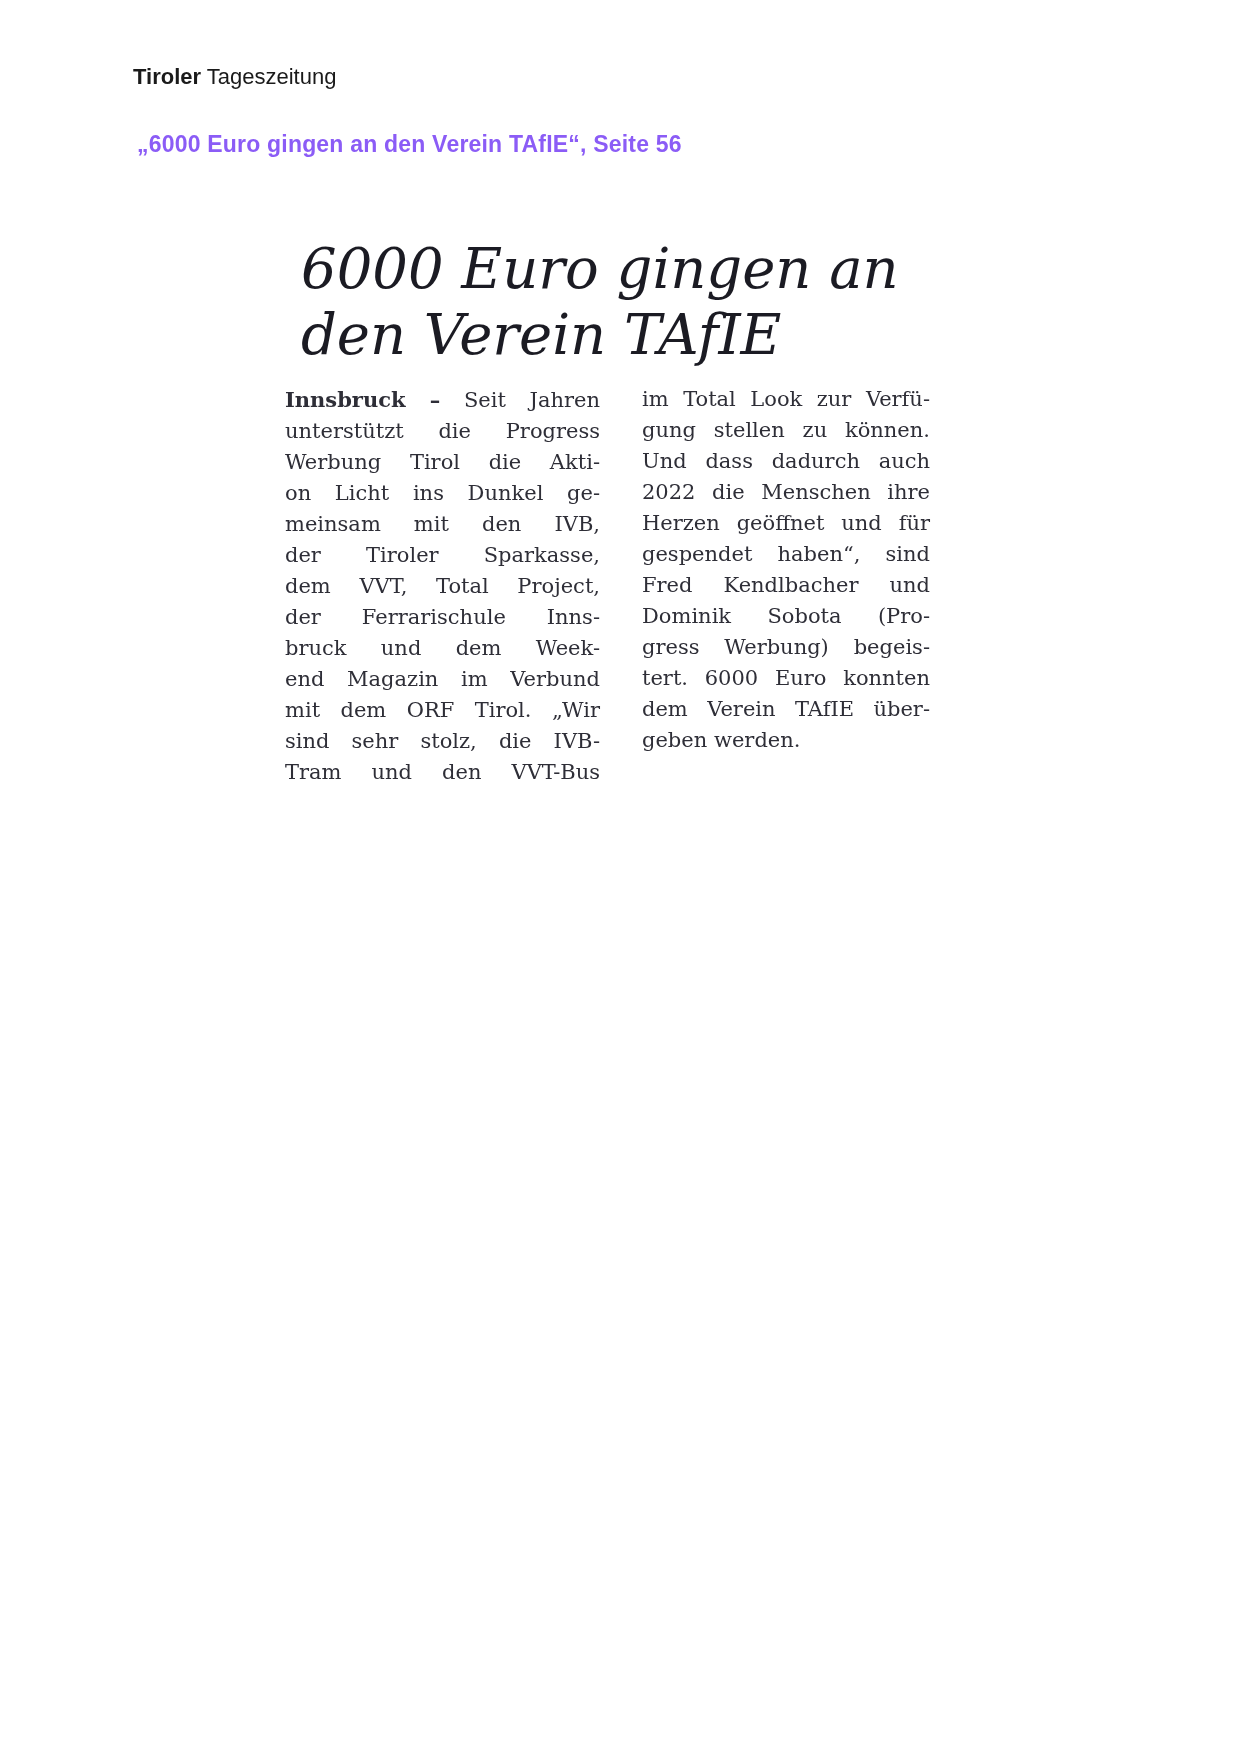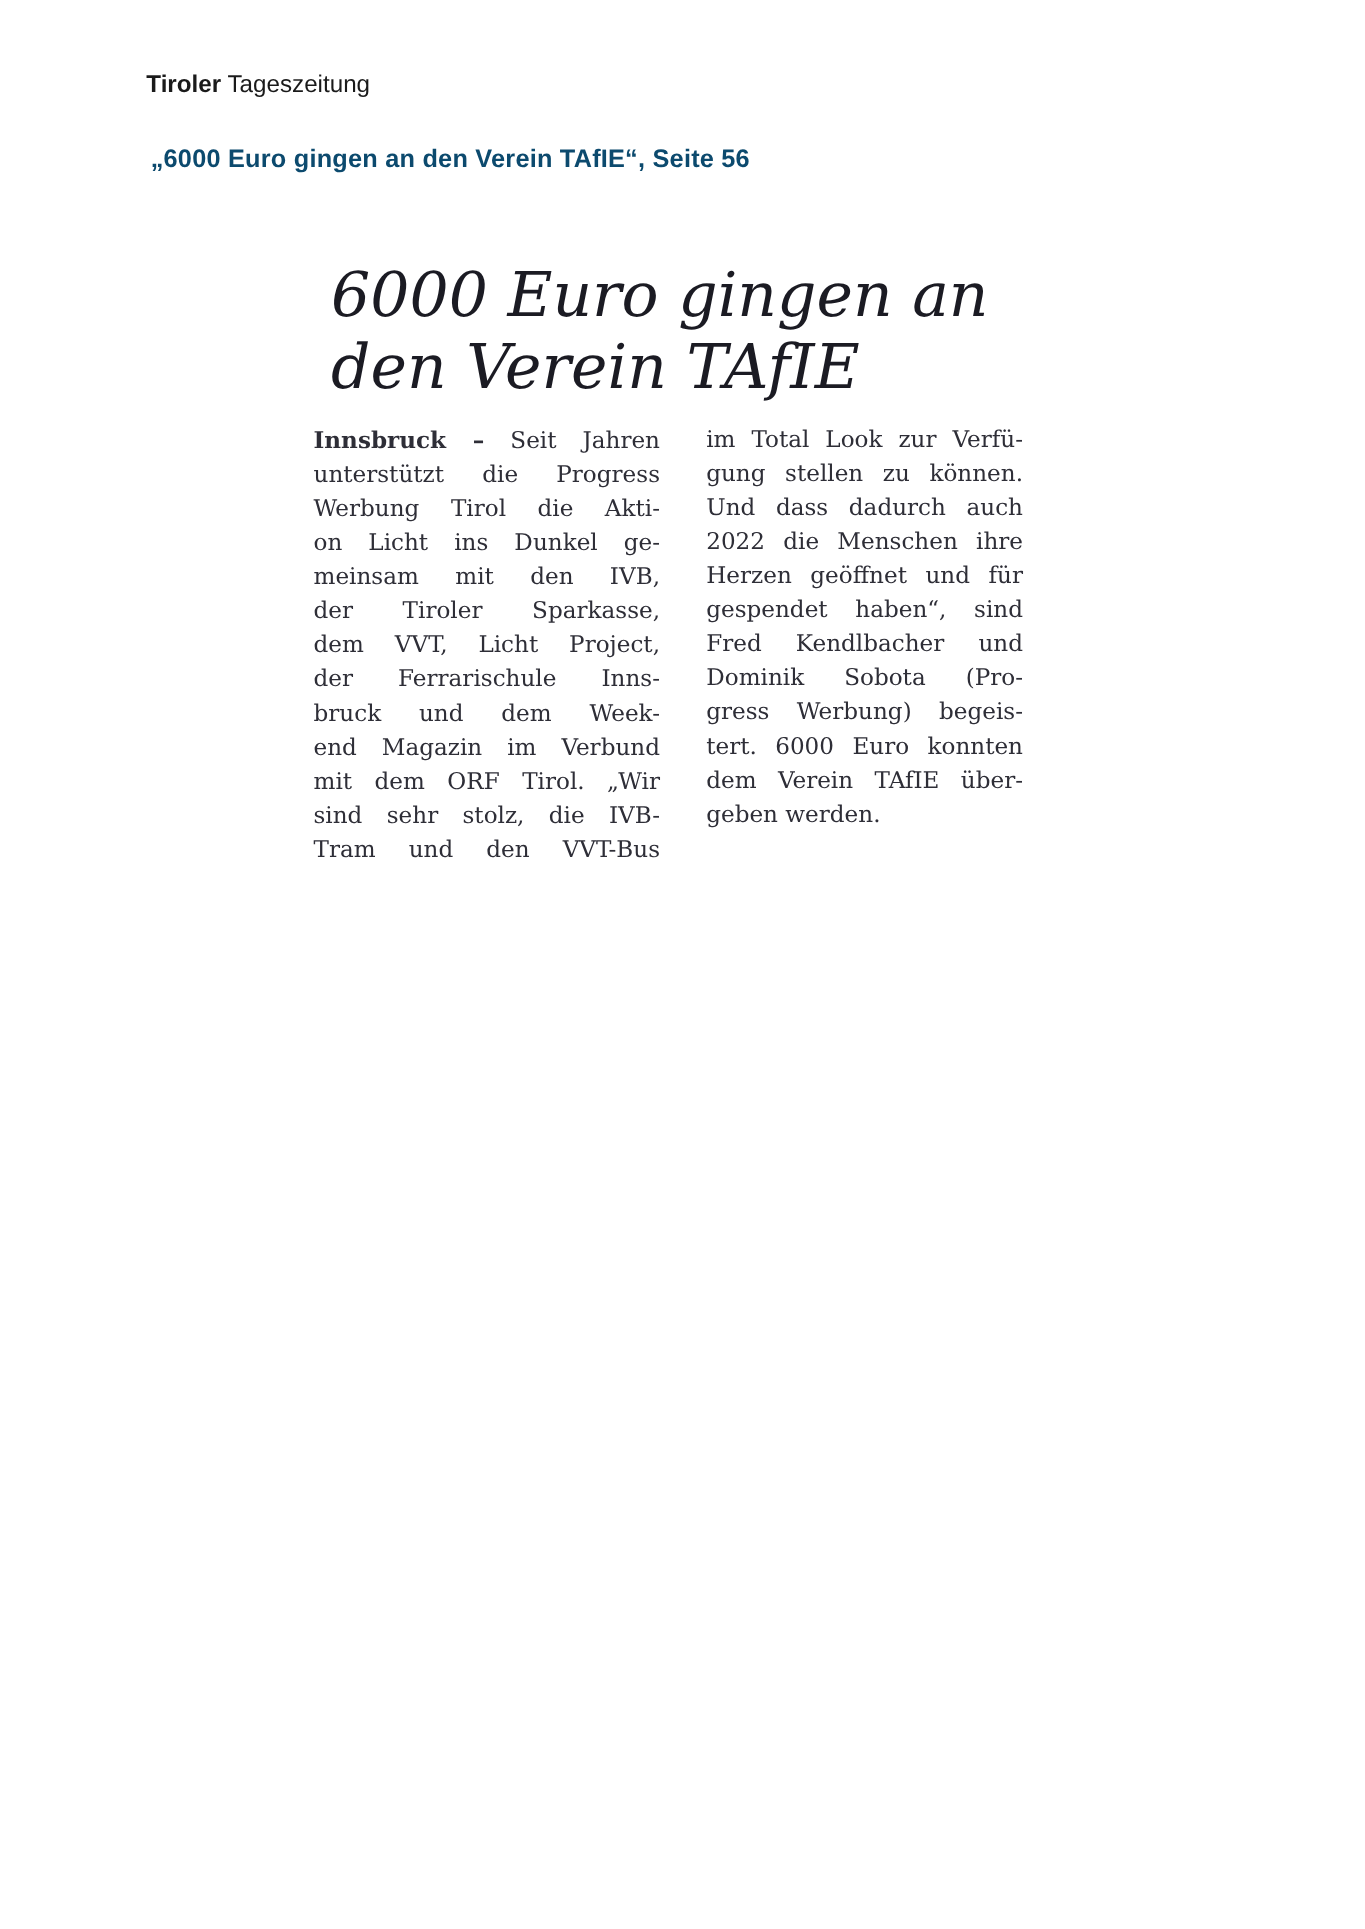--- a/index.html
+++ b/index.html
@@ -19,21 +19,21 @@
     line-height: 26px;
     color: #1a1a1a;
   }
   .masthead .bold { font-weight: 700; }
   .doc-subtitle {
     position: absolute;
     left: 137px;
     top: 131px;
     font-size: 23px;
     font-weight: 700;
-    color: #0c4a6e;
+    color: #8b5cf6;
     letter-spacing: 0.2px;
   }
   .clipping {
     position: absolute;
     left: 285px;
     top: 220px;
     width: 648px;
     background: #ffffff;
   }
   .headline {
@@ -100,21 +100,21 @@
         <div class="line">
           <span class="lead">Innsbruck –</span>
           <span>Seit Jahren</span>
         </div>
         <div>
             <div class="line">unterstützt die Progress</div>
             <div class="line">Werbung Tirol die Akti-</div>
             <div class="line">on Licht ins Dunkel ge-</div>
             <div class="line">meinsam mit den IVB,</div>
             <div class="line">der Tiroler Sparkasse,</div>
-            <div class="line">dem VVT, Licht Project,</div>
+            <div class="line">dem VVT, Total Project,</div>
             <div class="line">der Ferrarischule Inns-</div>
             <div class="line">bruck und dem Week-</div>
             <div class="line">end Magazin im Verbund</div>
             <div class="line">mit dem ORF Tirol. „Wir</div>
             <div class="line">sind sehr stolz, die IVB-</div>
             <div class="line">Tram und den VVT-Bus</div>
           </div>
       </div>
       <div class="col col2">
         <div>

